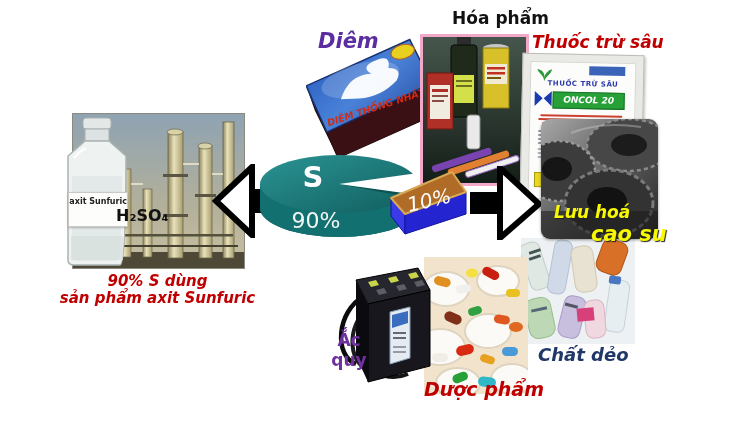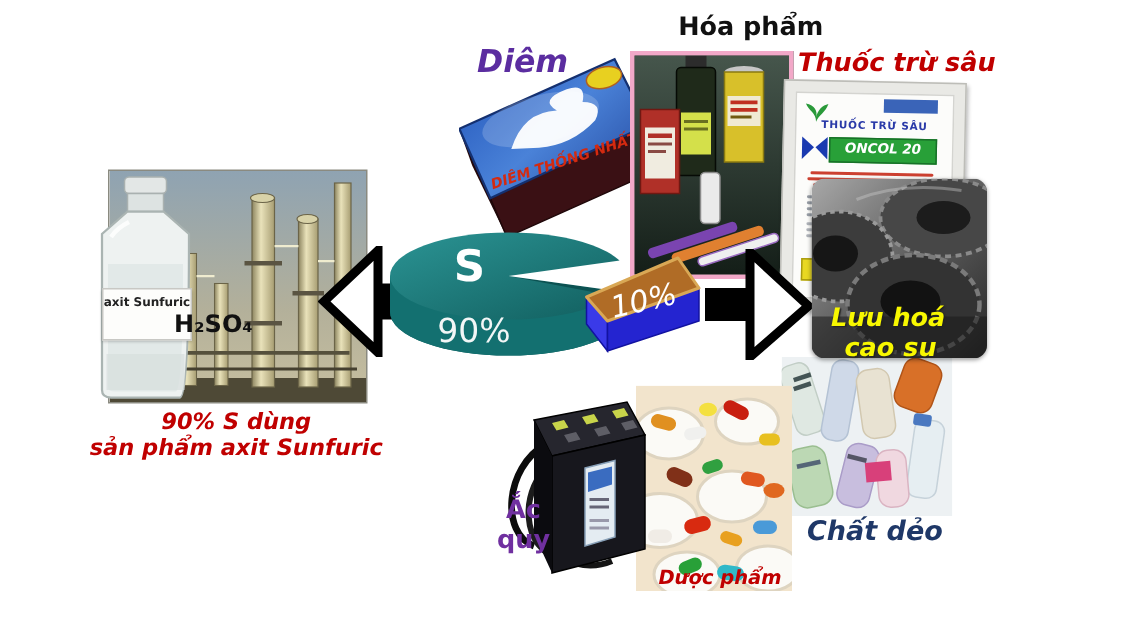--- a/index.html
+++ b/index.html
@@ -10,21 +10,21 @@
   .lbl{position:absolute;white-space:nowrap;}
   .red-i{color:#c00000;font-weight:bold;font-style:italic;}
   .purple{color:#6a2fa0;font-weight:bold;}
   .navy-i{color:#1f3868;font-weight:bold;font-style:italic;}
   .yellow-i{color:#f8f800;font-weight:bold;font-style:italic;text-shadow:1px 1px 1px #222;}
   .black-b{color:#111;font-weight:bold;}
   .caption{position:absolute;text-align:center;color:#c00000;font-weight:bold;font-style:italic;
            font-size:15px;line-height:17px;}
   .bottle-label{position:absolute;left:68px;top:192px;width:58px;height:33px;background:#fdfdfb;
            border:1px solid #c8c8c4;text-align:center;z-index:6;box-shadow:0 1px 2px rgba(0,0,0,.25);}
-  .bottle-label .l1{font-size:8px;font-weight:bold;color:#222;margin-top:4px;}
+  .bottle-label .l1{font-size:8px;font-weight:bold;color:#222;margin-top:4px;text-align:right;}
   .bottle-label .l2{font-size:16px;font-weight:bold;color:#111;padding-left:47px;}
   .pest-frame{position:absolute;left:521px;top:54px;width:120px;height:152px;background:#e9e9e5;
            border:1px solid #bdbdb8;box-shadow:1px 2px 3px rgba(0,0,0,.3);transform:rotate(1.2deg);z-index:1;}
   .pest-inner{position:absolute;left:7px;top:7px;right:7px;bottom:7px;background:#fcfcfa;border:1px solid #d4d4d0;}
   .pest-header{position:absolute;left:0;right:0;top:17px;text-align:center;font-size:7px;font-weight:bold;
            color:#2a3aa8;letter-spacing:.5px;}
   .oncol-bar{position:absolute;left:22px;top:29px;width:70px;height:15px;background:#28a038;
            border:1px solid #187028;color:#fff;font-size:9px;font-weight:bold;font-style:italic;
            text-align:center;line-height:15px;}
   .hline{position:absolute;border-radius:1px;}
@@ -196,21 +196,21 @@
       <ellipse cx="16" cy="50" rx="15" ry="12" fill="#161616"></ellipse>
       <ellipse cx="68" cy="84" rx="44" ry="33" fill="#333333" stroke="#7a7a7a" stroke-width="3" stroke-dasharray="5 3"></ellipse>
       <ellipse cx="66" cy="82" rx="20" ry="14" fill="#121212"></ellipse>
       <path d="M30,14 Q60,2 100,8" stroke="#cccccc" stroke-width="2" fill="none" opacity="0.4"></path>
       <rect x="0" y="92" width="117" height="28" fill="#1a1a1a" opacity="0.55"></rect>
     </svg>
   </div>
   <div class="lbl yellow-i" style="left:554px;top:202px;font-size:17px;z-index:3;">
     <span>Lưu hoá</span>
   </div>
-  <div class="lbl yellow-i" style="left:563px;top:222px;font-size:17px;z-index:3;text-align:center;">
+  <div class="lbl yellow-i" style="left:591px;top:222px;font-size:21px;z-index:3;text-align:center;">
     <span>cao su</span>
   </div>
 
   <svg class="abs" style="left:212px;top:164px;z-index:1;" width="84" height="74" viewBox="0 0 84 74">
     <rect x="38" y="25" width="46" height="24" fill="#000"></rect>
     <polygon points="4,37 40,3 40,71" fill="#ffffff" stroke="#000" stroke-width="6" stroke-linejoin="miter"></polygon>
   </svg>
   <svg class="abs" style="left:462px;top:166px;z-index:1;" width="80" height="74" viewBox="0 0 80 74">
     <rect x="8" y="26" width="32" height="22" fill="#000"></rect>
     <polygon points="77,38 38,2 38,72" fill="#ffffff" stroke="#000" stroke-width="6" stroke-linejoin="miter"></polygon>
@@ -293,21 +293,21 @@
         <rect x="32" y="88" width="18" height="10" rx="5" fill="#d82a10" transform="rotate(-14 41 93)"></rect>
         <rect x="56" y="98" width="15" height="8" rx="4" fill="#e8a020" transform="rotate(18 63 102)"></rect>
         <rect x="78" y="90" width="16" height="9" rx="4.5" fill="#4a9ad8"></rect>
         <rect x="28" y="116" width="16" height="9" rx="4.5" fill="#28a038" transform="rotate(-22 36 120)"></rect>
         <rect x="54" y="120" width="18" height="10" rx="5" fill="#30b8c8" transform="rotate(8 63 125)"></rect>
         <ellipse cx="92" cy="70" rx="7" ry="5" fill="#e06820"></ellipse>
         <ellipse cx="48" cy="16" rx="6" ry="4.5" fill="#f4e040"></ellipse>
       </g>
     </svg>
   </div>
-  <div class="lbl red-i" style="left:424px;top:378px;width:112px;text-align:center;font-size:13px;z-index:4;font-style:italic;">
+  <div class="lbl red-i" style="left:424px;top:378px;width:112px;text-align:center;font-size:19px;z-index:4;font-style:italic;">
     <span>Dược phẩm</span>
   </div>
 
   <div class="photo" style="left:521px;top:238px;width:114px;height:106px;z-index:1;">
     <svg width="114" height="106" viewBox="0 0 114 106">
       <rect width="114" height="106" fill="#edf1f3"></rect>
       <rect x="4" y="4" width="20" height="48" rx="7" fill="#dfe8e2" stroke="#c2cec6" transform="rotate(-18 14 28)"></rect>
       <rect x="8" y="12" width="12" height="3" fill="#455" transform="rotate(-18 14 14)"></rect>
       <rect x="8" y="18" width="12" height="3" fill="#455" transform="rotate(-18 14 20)"></rect>
       <rect x="30" y="2" width="18" height="54" rx="7" fill="#cfd9e8" stroke="#b4c2d4" transform="rotate(10 39 29)"></rect>

